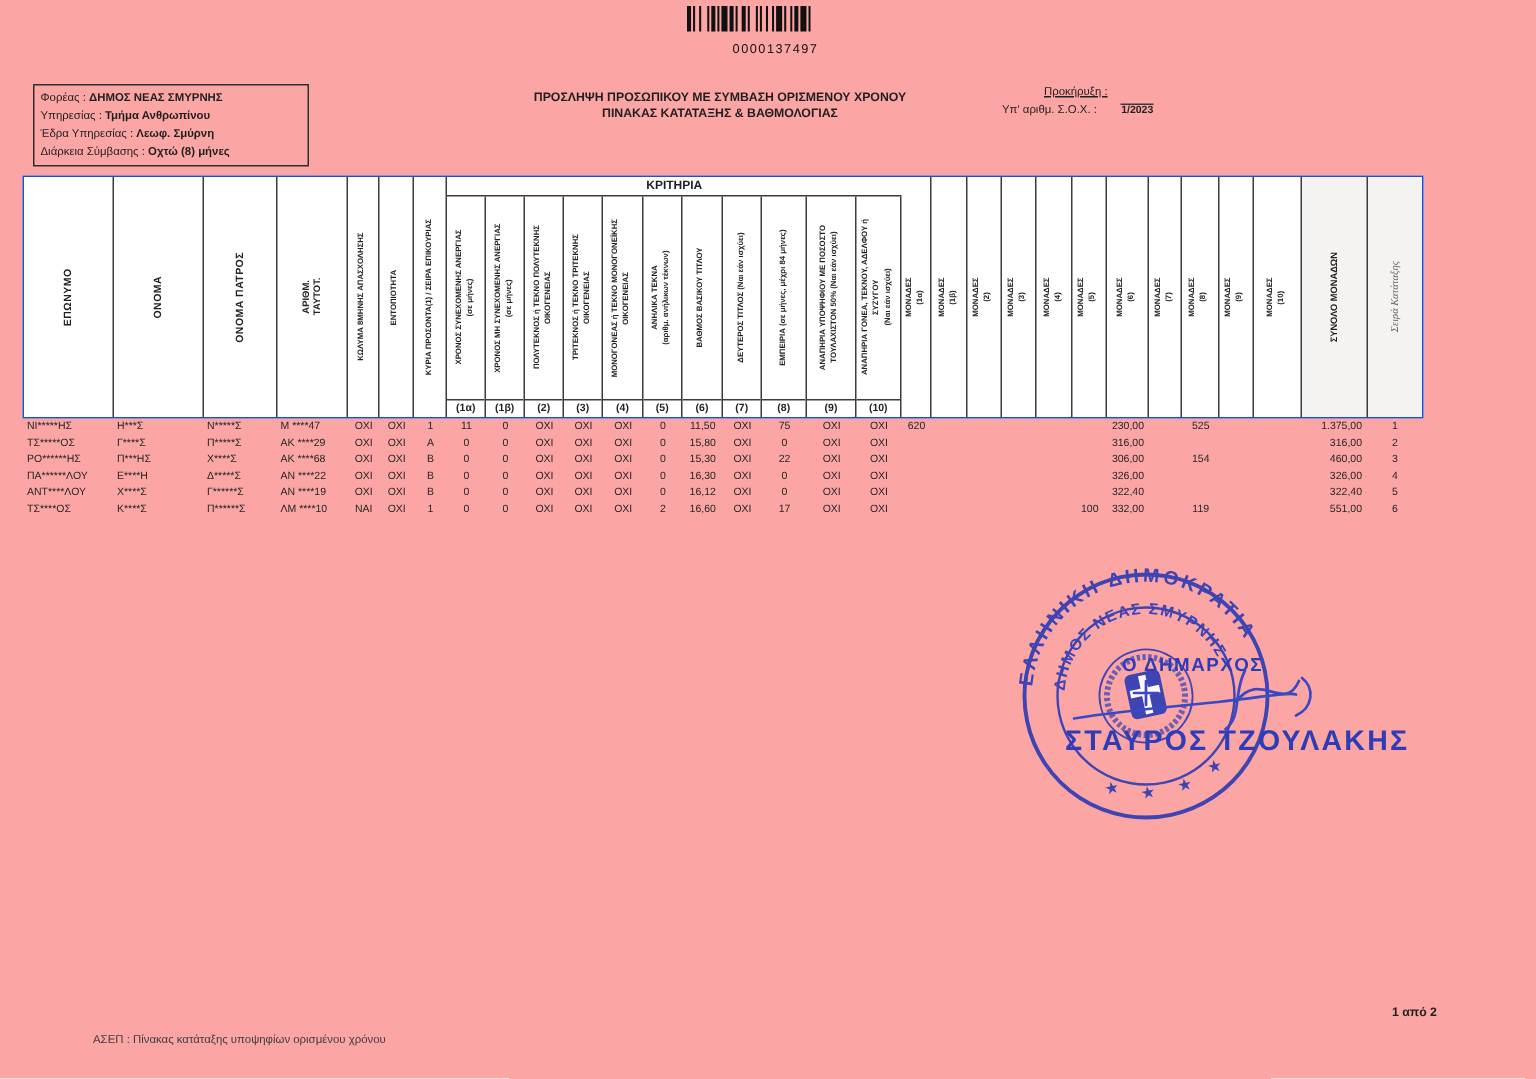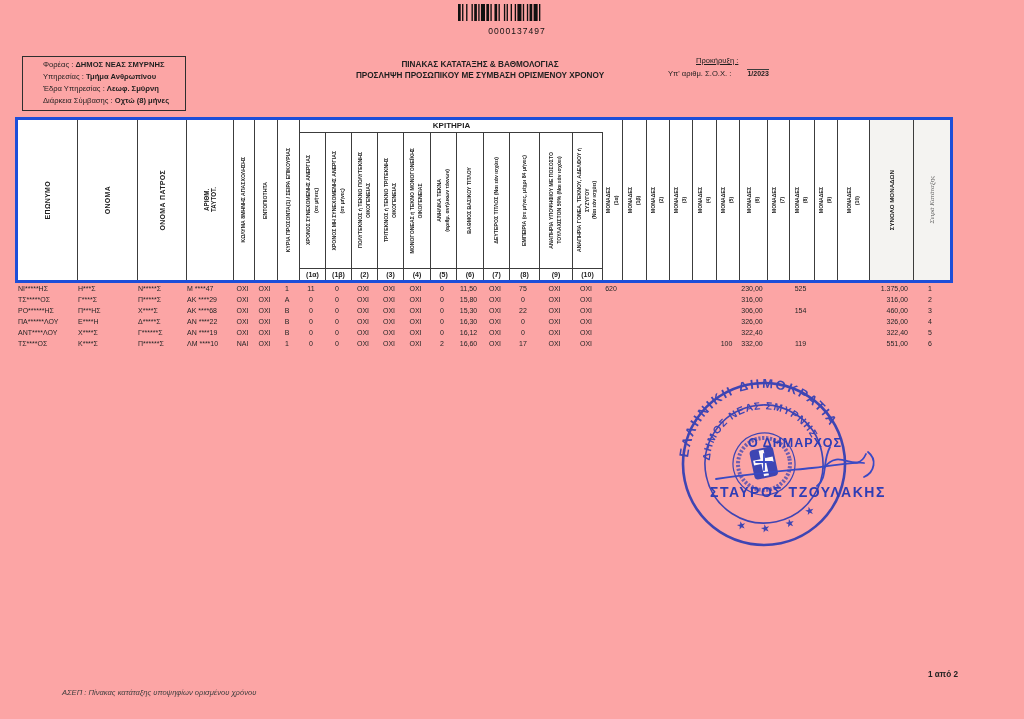--- a/index.html
+++ b/index.html
@@ -4,22 +4,22 @@
 <style>
   html,body{margin:0;padding:0;background:#fff;}
   #page{position:relative;width:1024px;height:719px;background:#fca5a5;overflow:hidden;
         font-family:"Liberation Sans",sans-serif;color:#1f1f1f;}
 
   
   .barcode-wrap{position:absolute;left:452px;top:4px;width:130px;text-align:center;}
   .barcode-num{font-size:8.5px;letter-spacing:1px;color:#111;margin-top:0px;}
 
   
-  .info-box{position:absolute;left:22px;top:56px;width:164px;border:1.4px solid #2e2e2e;
-            padding:2px 4px 3px 20px;box-sizing:border-box;}
+  .info-box{position:absolute;left:22px;top:56px;width:184px;border:1.4px solid #2e2e2e;
+            padding:2px 4px 3px 4px;box-sizing:border-box;}
   .info-line{font-size:7.6px;line-height:12px;white-space:nowrap;}
   .info-line b{font-weight:bold;}
 
   
   .title-block{position:absolute;left:300px;top:59px;width:360px;text-align:center;}
   .title-line{font-size:8.2px;font-weight:bold;line-height:11px;white-space:nowrap;}
 
   
   .announce{position:absolute;left:668px;top:56px;width:130px;font-size:7.6px;}
   .announce .lab{text-decoration:underline;margin-left:28px;}
@@ -27,21 +27,21 @@
   .announce .num{font-weight:bold;margin-left:14px;}
 
   
   .doc-meta{position:absolute;left:806px;top:55px;width:182px;text-align:right;
             font-family:"Liberation Serif",serif;}
   .doc-meta .place{font-size:13.5px;white-space:nowrap;}
   .doc-meta .prot{font-size:12.5px;margin-top:2px;}
 
   
   .table{position:absolute;left:15px;top:117px;}
-  .thead{display:flex;height:160px;border:3px solid #1d4ed8;width:max-content;background:#fff;}
+  .thead{display:flex;height:160px;border:1px solid #1d4ed8;width:max-content;background:#fff;}
   .hc{display:flex;align-items:center;justify-content:center;border-right:1px solid #3c3c3c;
       height:100%;box-sizing:border-box;}
   .hc.last{border-right:none;background:#f4f3f1;}
   .hc.tot{background:#f4f3f1;}
   .grp{display:flex;flex-direction:column;height:100%;box-sizing:border-box;}
   .band{height:13px;line-height:12px;border-bottom:1px solid #3c3c3c;font-size:8px;
         font-weight:bold;text-align:center;box-sizing:border-box;}
   .grow{display:flex;flex:1;}
   .gc{display:flex;flex-direction:column;height:100%;border-right:1px solid #3c3c3c;box-sizing:border-box;}
   .gcl{flex:1;display:flex;align-items:center;justify-content:center;overflow:hidden;}
@@ -59,26 +59,26 @@
   .dr{display:flex;height:11px;line-height:11px;}
   .dc{font-size:7px;box-sizing:border-box;white-space:nowrap;overflow:visible;color:#262626;}
   .al{text-align:left;padding-left:2px;}
   .ac{text-align:center;}
   .ar{text-align:right;padding-right:4px;}
 
   
   .stamp{position:absolute;left:652px;top:376px;width:235px;height:180px;opacity:.92;}
   .stamp-title{position:absolute;left:748px;top:436px;font-size:12.5px;font-weight:bold;
                letter-spacing:1px;white-space:nowrap;}
-  .stamp-signer{position:absolute;left:710px;top:484px;font-size:14px;font-weight:bold;
+  .stamp-signer{position:absolute;left:710px;top:484px;font-size:19px;font-weight:bold;
                 letter-spacing:1.5px;white-space:nowrap;}
   .signature{position:absolute;left:712px;top:446px;}
 
   
-  .footer-note{position:absolute;left:62px;top:688px;font-size:7.6px;color:#3d3d3d;font-style:italic;}
+  .footer-note{position:absolute;left:62px;top:688px;font-size:7.6px;color:#3d3d3d;}
   .page-num{position:absolute;left:928px;top:670px;font-size:8.2px;font-weight:bold;color:#222;}
 </style>
 </head>
 <body>
 
 <div id="page">
 
   <div class="barcode-wrap">
     <svg id="barcode-svg" width="122" height="18">
         <rect x="2" y="0" width="2.7" height="17" fill="#111"></rect>
@@ -107,22 +107,22 @@
   </div>
 
   <div class="info-box">
     <div class="info-line"><span>Φορέας : </span><b>ΔΗΜΟΣ ΝΕΑΣ ΣΜΥΡΝΗΣ</b></div>
     <div class="info-line"><span>Υπηρεσίας : </span><b>Τμήμα Ανθρωπίνου</b></div>
     <div class="info-line"><span>Έδρα Υπηρεσίας : </span><b>Λεωφ. Σμύρνη</b></div>
     <div class="info-line"><span>Διάρκεια Σύμβασης : </span><b>Οχτώ (8) μήνες</b></div>
   </div>
 
   <div class="title-block">
+    <div class="title-line">ΠΡΟΣΛΗΨΗ ΠΡΟΣΩΠΙΚΟΥ ΜΕ ΣΥΜΒΑΣΗ ΟΡΙΣΜΕΝΟΥ ΧΡΟΝΟΥ</div>
     <div class="title-line">ΠΙΝΑΚΑΣ ΚΑΤΑΤΑΞΗΣ &amp; ΒΑΘΜΟΛΟΓΙΑΣ</div>
-    <div class="title-line">ΠΡΟΣΛΗΨΗ ΠΡΟΣΩΠΙΚΟΥ ΜΕ ΣΥΜΒΑΣΗ ΟΡΙΣΜΕΝΟΥ ΧΡΟΝΟΥ</div>
   </div>
 
   <div class="announce">
     <div class="lab">Προκήρυξη :</div>
     <div class="row2">
       <span>Υπ' αριθμ. Σ.Ο.Χ. :</span>
       <span class="num">1/2023</span>
     </div>
   </div>
 

